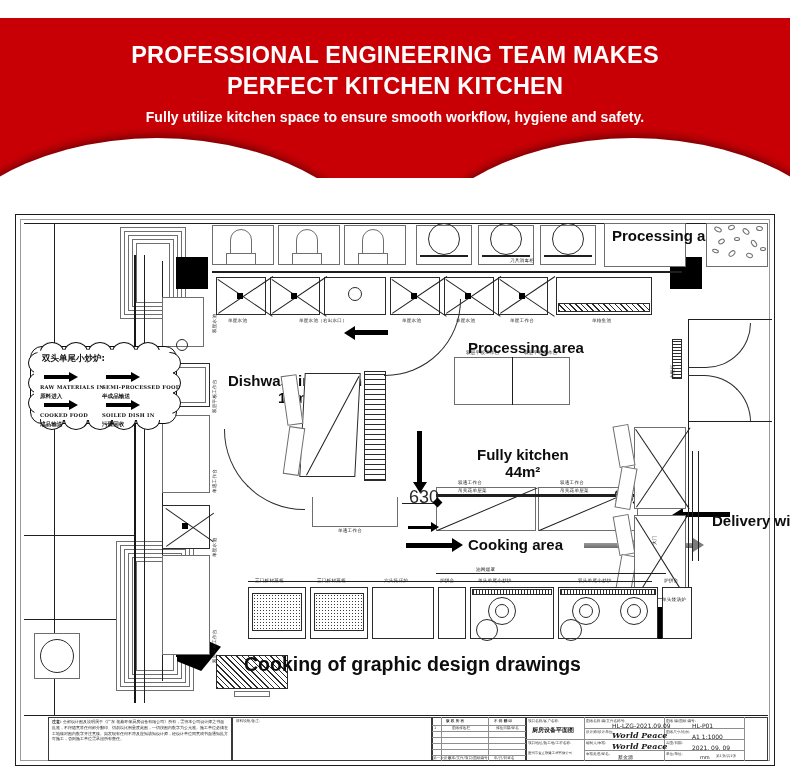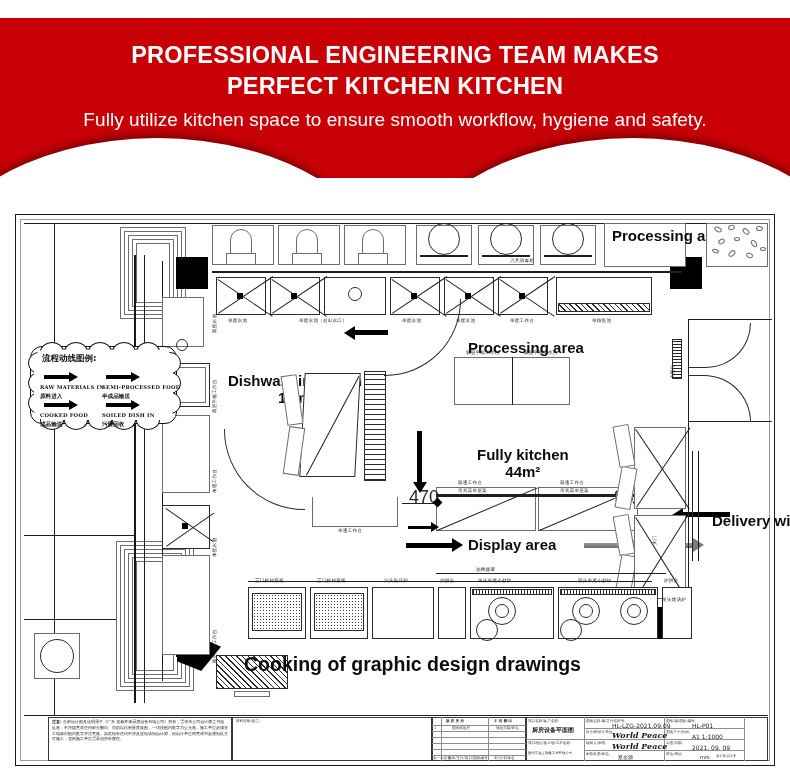--- a/index.html
+++ b/index.html
@@ -10,21 +10,21 @@
   
   .banner-wrap{position:absolute;left:0;top:18px;width:790px;height:160px;overflow:hidden;}
   .banner-bg{position:absolute;left:0;top:0;width:790px;height:160px;background:#c80006;}
   .banner-cut{position:absolute;width:470px;height:300px;background:#ffffff;border-radius:50%;
                box-shadow:0 -7px 9px -4px rgba(0,0,0,.42);}
   .cut-left{left:-78px;top:120px;}
   .cut-right{left:398px;top:120px;}
   .banner-text{position:absolute;left:0;top:0;width:790px;text-align:center;color:#fff;z-index:5;}
   .banner-title{font-size:23.5px;font-weight:700;letter-spacing:.2px;line-height:1.32;
                 padding-top:22px;white-space:pre-line;}
-  .banner-sub{font-size:19px;font-weight:400;padding-top:7px;letter-spacing:.05px;}
+  .banner-sub{font-size:14px;font-weight:700;padding-top:7px;letter-spacing:.05px;}
 
   
   .sheet{position:absolute;left:15px;top:214px;width:760px;height:552px;
          background:#fff;border:1.6px solid #1c1c1c;box-sizing:border-box;}
   .sheet-inner{position:absolute;left:4px;top:4px;right:4px;bottom:4px;border:.8px solid #9a9a9a;}
 
   
   .ln{position:absolute;background:#1f1f1f;}
   .hl{height:1px;}
   .vl{width:1px;}
@@ -238,33 +238,33 @@
     <div class="ln" style="left:523px;top:315px;width:109px;height:.8px;transform-origin:0 0;transform:rotate(-23deg);"></div>
     <div class="ln hl" style="left:420px;top:279px;width:202px;height:2.5px;"></div>
     <div class="lbl lbl-cn" style="left:442px;top:265px;">双通工作台</div>
     <div class="lbl lbl-cn" style="left:544px;top:265px;">双通工作台</div>
     <div class="lbl lbl-cn" style="left:442px;top:273px;">吊天花单层架</div>
     <div class="lbl lbl-cn" style="left:544px;top:273px;">吊天花单层架</div>
 
     <div class="box-thin" style="left:296px;top:282px;width:86px;height:30px;border-top:none;"></div>
     <div class="lbl lbl-cn" style="left:322px;top:313px;">单通工作台</div>
 
-    <div class="lbl lbl-dim" style="left:393px;top:272px;">470</div>
+    <div class="lbl lbl-dim" style="left:393px;top:272px;">630</div>
     <div class="lbl lbl-dim" style="left:598px;top:272px;">900</div>
 
     <div class="ln hl" style="left:386px;top:288px;width:36px;height:1px;"></div>
     <div class="blk" style="left:418px;top:284px;width:7px;height:7px;transform:rotate(45deg);"></div>
     <div class="ln hl" style="left:622px;top:288px;width:34px;height:1px;"></div>
     <div class="blk" style="left:618px;top:284px;width:7px;height:7px;transform:rotate(45deg);"></div>
 
     <div class="arrow" style="left:390px;top:330px;width:58px;">
       <div class="shaft" style="width:47px;"></div>
         <div class="head" style="left:46px;"></div>
     </div>
-    <div class="lbl lbl-big" style="left:452px;top:321px;">Display area</div>
+    <div class="lbl lbl-big" style="left:452px;top:321px;">Cooking area</div>
     <div class="arrow grey" style="left:568px;top:330px;width:58px;">
       <div class="shaft" style="width:47px;"></div>
         <div class="head" style="left:46px;"></div>
     </div>
 
     <div class="arrow down" style="left:404px;top:216px;">
       <div class="shaft" style="width:52px;"></div>
         <div class="head" style="left:51px;"></div>
     </div>
 
@@ -378,21 +378,21 @@
       <b style="left:62px;top:0px;width:22px;height:18px;"></b>
       <b style="left:86px;top:0px;width:22px;height:18px;"></b>
       <b style="left:110px;top:0px;width:22px;height:18px;"></b>
       <b style="left:14px;top:68px;width:22px;height:18px;"></b>
       <b style="left:38px;top:68px;width:22px;height:18px;"></b>
       <b style="left:62px;top:68px;width:22px;height:18px;"></b>
       <b style="left:86px;top:68px;width:22px;height:18px;"></b>
       <b style="left:110px;top:68px;width:22px;height:18px;"></b>
       <div class="cloud-mask"></div>
 
-      <div class="cloud-txt lg-title" style="left:16px;top:11px;">流程动线图例:</div>
+      <div class="cloud-txt lg-title" style="left:16px;top:11px;">双头单尾小炒炉:</div>
 
       <div class="cloud-txt arrow" style="left:18px;top:35px;width:34px;z-index:6;">
         <div class="shaft" style="width:26px;height:4px;top:-2px;"></div>
           <div class="head" style="left:25px;border-top-width:5.5px;border-bottom-width:5.5px;border-left-width:9px;top:-5.5px;"></div>
       </div>
       <div class="cloud-txt lg-en" style="left:14px;top:42px;">RAW MATERIALS IN</div>
       <div class="cloud-txt lg-cn" style="left:14px;top:51px;">原料进入</div>
 
       <div class="cloud-txt arrow" style="left:80px;top:35px;width:34px;z-index:6;">
         <div class="shaft" style="width:26px;height:4px;top:-2px;"></div>

